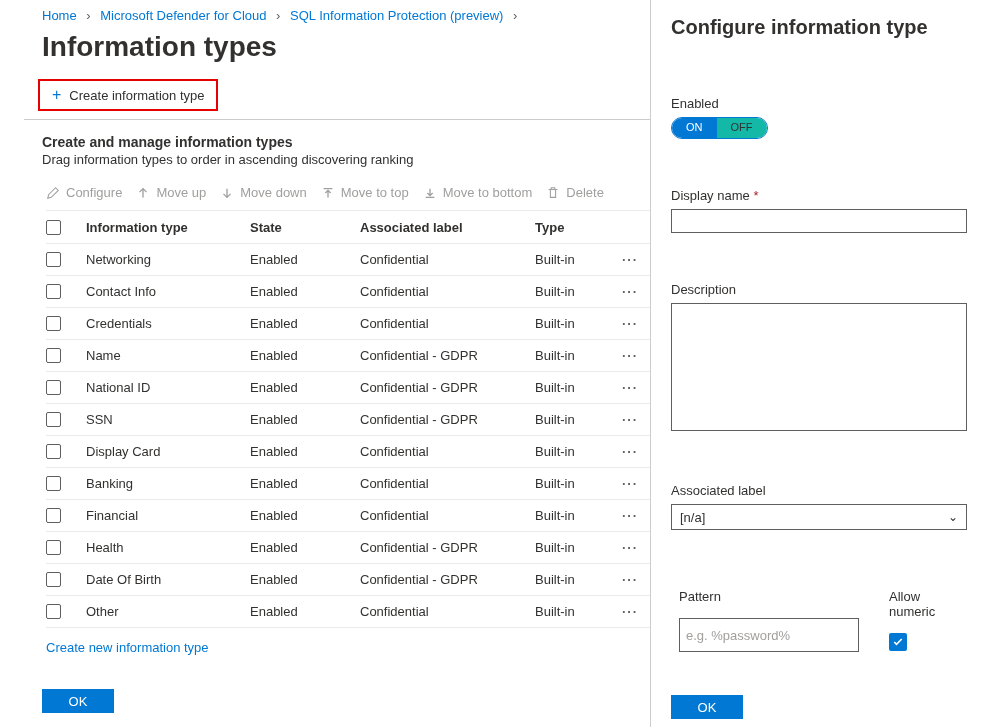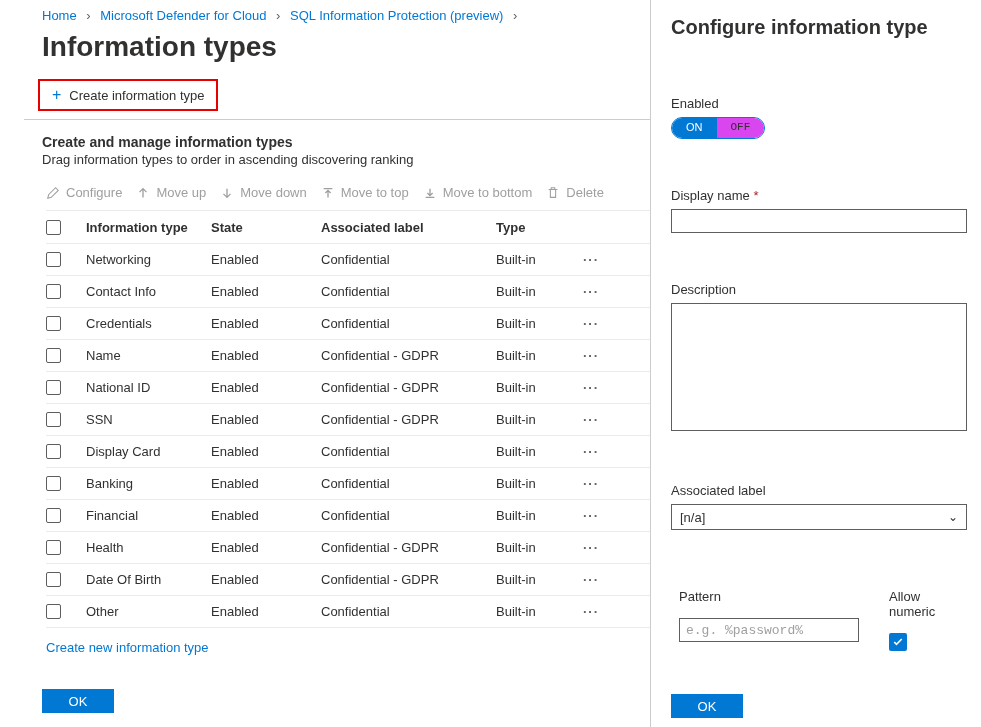--- a/index.html
+++ b/index.html
@@ -30,48 +30,48 @@
 
 .toolbar { display: flex; gap: 14px; padding: 18px 0 10px 22px; color: #a19f9d; font-size: 13px; }
 .tool { display: inline-flex; align-items: center; gap: 6px; cursor: default; }
 .tool svg { width: 14px; height: 14px; }
 
 
 .table { padding: 0 0 0 22px; }
 .row { display: flex; align-items: center; height: 32px; border-bottom: 1px solid #edebe9; }
 .row.header { font-weight: 600; border-top: 1px solid #edebe9; height: 34px; }
 .col-chk { width: 40px; display:flex; align-items:center; }
-.col-1 { width: 125px; }
+.col-1 { width: 164px; }
 .col-2 { width: 110px; }
 .col-3 { width: 175px; }
 .col-4 { width: 75px; }
 .col-more { width: 40px; text-align: center; color: #605e5c; font-weight: bold; cursor: pointer; letter-spacing: 1px; }
 .chk { width: 15px; height: 15px; border: 1px solid #605e5c; border-radius: 2px; display:inline-block; background:#fff; }
 .link { color: #0078d4; cursor: pointer; padding: 12px 0 0 22px; font-size: 13px; }
 
 
 .okbar { margin-top: auto; padding: 10px 0 14px 18px; }
 .okbar-right { margin-top: auto; padding: 10px 0 14px 0; }
 .okbtn { background: #0078d4; color: #fff; border: none; width: 72px; height: 24px; font-size: 13px; cursor: pointer; }
 
 
 .field { margin-bottom: 16px; }
 .field-label { font-size: 13px; margin-bottom: 6px; display: block; }
 .req { color: #a4262c; }
 .toggle { display: inline-flex; border: 1px solid #0078d4; border-radius: 14px; overflow: hidden; height: 22px; font-size: 11px; }
 .toggle span { padding: 3px 14px; cursor: pointer; }
 .toggle .on { background: #0078d4; color: #fff; }
-.toggle .off { background: #d946ef; color: #323130; font-family: Liberation Mono, monospace; }
+.toggle .off { background: #14b8a6; color: #323130; }
 .txt { width: 296px; height: 24px; border: 1px solid #605e5c; padding: 2px 6px; font-size: 13px; font-family: inherit; }
 .txtarea { width: 296px; height: 128px; border: 1px solid #605e5c; padding: 4px 6px; font-size: 13px; font-family: inherit; resize: none; }
 .select { width: 296px; height: 26px; border: 1px solid #605e5c; padding: 0 8px; display: flex; align-items: center; justify-content: space-between; cursor: pointer; }
 .select .chev { font-size: 12px; }
 .pattern-row { display: flex; gap: 30px; align-items: flex-start; padding: 10px 0 0 8px; }
 .pattern-col .lbl { font-size: 13px; padding-bottom: 14px; display:block; }
-.pattern-input { width: 180px; height: 24px; border: 1px solid #605e5c; padding: 2px 6px; font-size: 13px; font-family: Liberation Mono, monospace; }
+.pattern-input { width: 180px; height: 34px; border: 1px solid #605e5c; padding: 2px 6px; font-size: 13px; font-family: Liberation Sans, sans-serif; }
 .pattern-input::placeholder { color: #a19f9d; }
 .chkblue { width: 18px; height: 18px; background: #0078d4; display: inline-flex; align-items: center; justify-content: center; color:#fff; border-radius:2px; cursor:pointer; }
 .chkblue svg { width: 12px; height: 12px; }
 </style>
 </head>
 <body>
 
 <div class="left">
   <div class="breadcrumb">
     <a href="#">Home</a>

